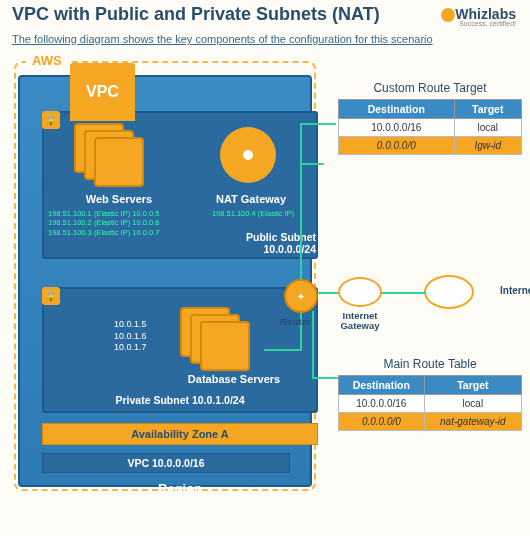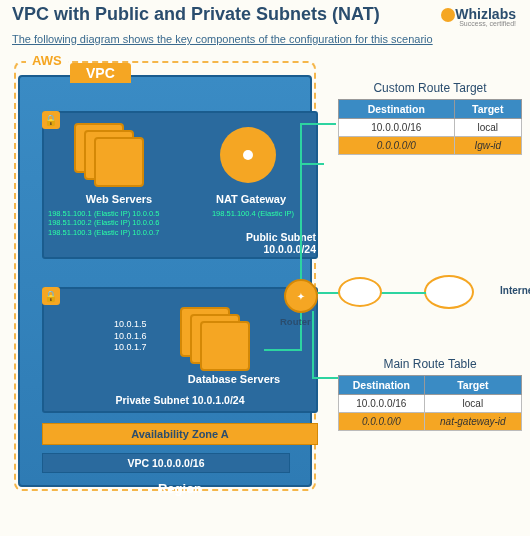--- a/index.html
+++ b/index.html
@@ -12,21 +12,21 @@
   .logo .tag { display:block; font-size: 7px; font-weight: normal; color: #888; text-align: right; margin-top: -2px;}
   .subtitle { font-size: 11px; color: #3a6a8e; padding: 4px 12px 8px; text-decoration: underline; }
 
   .canvas { position: relative; width: 522px; height: 450px; margin: 0 4px; background: #fdfcf6; }
 
   
   .aws-label { position: absolute; top: 0; left: 22px; font-size: 13px; font-weight: bold; color: #f5a623; background:#fdfcf6; padding:0 6px; z-index:3; }
   .aws-border { position: absolute; top: 8px; left: 10px; width: 302px; height: 430px; border: 2px dashed #f5b64a; border-radius: 8px; }
 
   
-  .vpc-tab { position: absolute; top: 10px; left: 66px; background: #f5a623; color: #fff; font-size: 14px; font-weight: bold; padding: 2px 16px; border-radius: 3px 3px 0 0; z-index:4;}
+  .vpc-tab { position: absolute; top: 10px; left: 66px; background: #f5a623; color: #fff; font-size: 16px; font-weight: bold; padding: 20px 16px; border-radius: 3px 3px 0 0; z-index:4;}
   .vpc-box { position: absolute; top: 22px; left: 14px; width: 294px; height: 412px; background: linear-gradient(#3a8bc4,#2e7bb4); border: 2px solid #1a5c8e; border-radius: 4px; }
 
   
   .public-group { position: absolute; top: 34px; left: 22px; width: 276px; height: 148px; background: #2a6a9e; border: 2px solid #1a5c8e; border-radius: 3px; }
   .lock { position: absolute; top: -2px; left: -2px; width: 18px; height: 18px; background: #f5a623; border-radius: 3px; color:#fff; font-size:11px; text-align:center; line-height:18px;}
   .servers { position: absolute; top: 10px; left: 30px; width: 84px; height: 64px; }
   .serv { position: absolute; width: 50px; height: 50px; background: #f5a623; border: 2px solid #d48806; border-radius: 4px; }
   .serv.s1 { top:0; left:0; } .serv.s2 { top:7px; left:10px; } .serv.s3 { top:14px; left:20px; }
   .label-white { color: #fff; font-size: 11px; font-weight: bold; text-align: center; }
   .web-lbl { position: absolute; top: 80px; left: 30px; width:90px;}
@@ -144,20 +144,21 @@
     </div>
 
     <div class="az-bar">Availability Zone A</div>
     <div class="vpc-bar">VPC 10.0.0.0/16</div>
     <div class="region-lbl">Region</div>
   </div>
 
   <div class="router">✦</div>
   <div class="router-lbl">Router</div>
   <div class="igw"></div>
+  <div class="igw-lbl">Internet Gateway</div>
   <div class="inet"></div>
   <div class="inet-lbl">Internet</div>
 
   <div class="line l-router-igw"></div>
   <div class="line l-igw-inet"></div>
   <div class="line l-router-pub-h"></div>
   <div class="line l-router-pub-v"></div>
   <div class="line l-router-priv"></div>
   <div class="line l-router-priv-h"></div>
   <div class="line l-rt-custom"></div>

